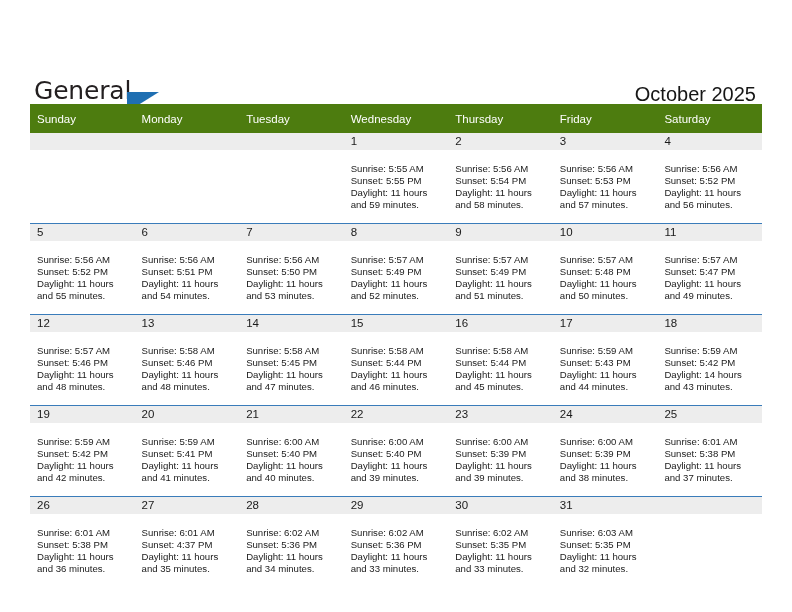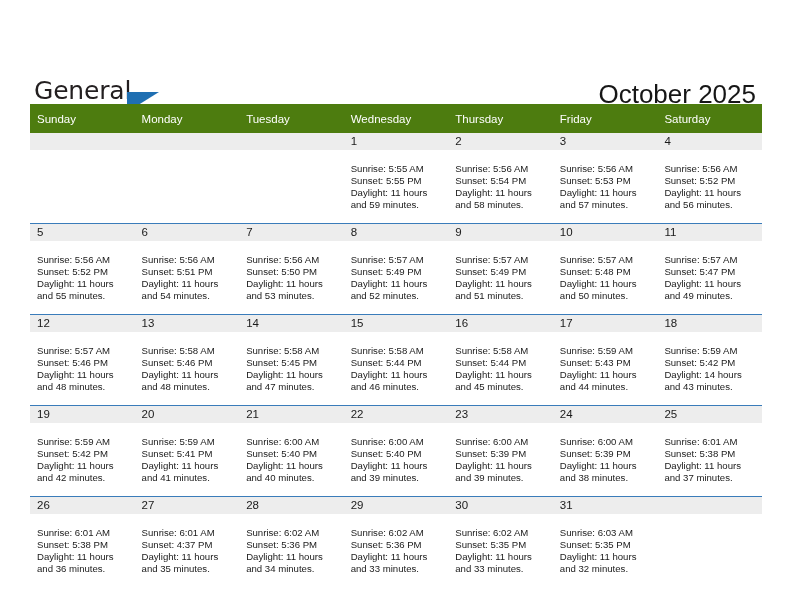--- a/index.html
+++ b/index.html
@@ -69,21 +69,21 @@
     border-bottom: 20px solid transparent;
   }
 
   .title-block {
     position: absolute;
     right: 36px;
     top: 30px;
     text-align: right;
   }
   .cal-title {
-    font-size: 26px;
+    font-size: 20px;
     color: #161616;
     line-height: 32px;
     white-space: nowrap;
     font-weight: 400;
   }
   .cal-subtitle {
     font-size: 16px;
     color: #161616;
     line-height: 20px;
     margin-top: 6px;

